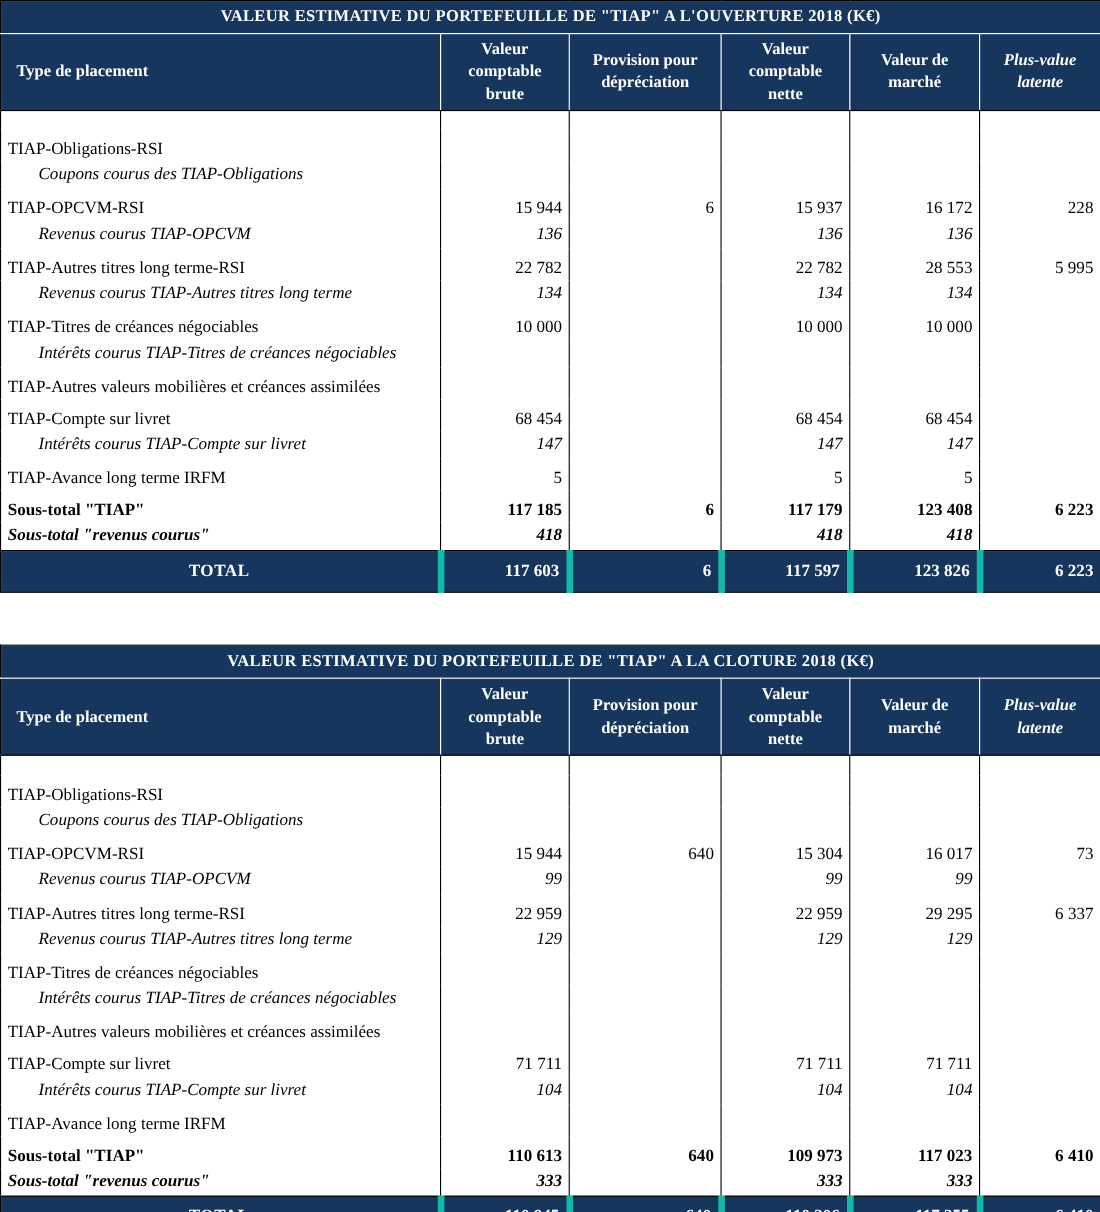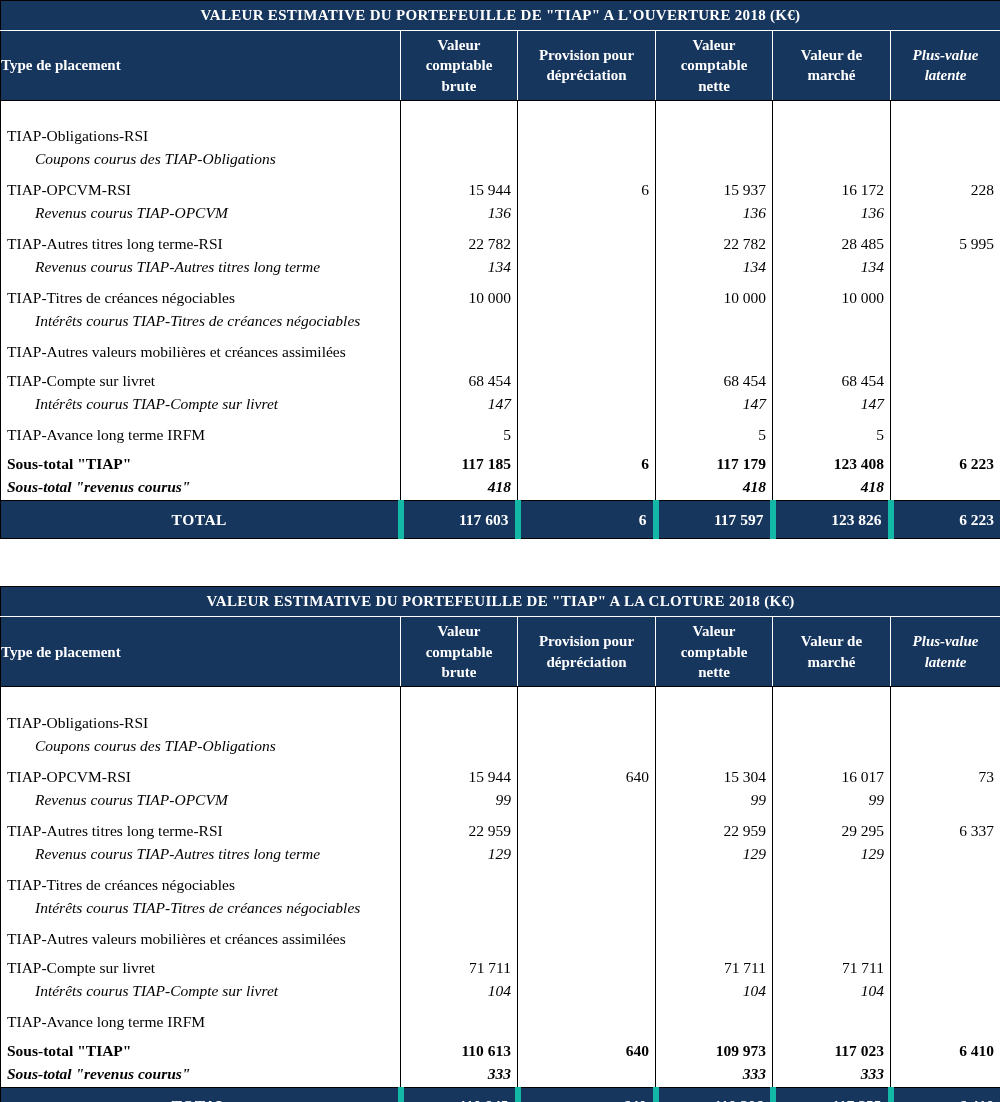--- a/index.html
+++ b/index.html
@@ -41,21 +41,21 @@
     vertical-align: middle;
     height: 68px;
     border-left: 1px solid #fff;
     border-bottom: 1px solid #000;
     padding: 4px 8px;
     line-height: 1.35;
   }
   .head-cell.first {
     text-align: left;
     border-left: none;
-    padding-left: 0;
+    padding-left: 14px;
   }
   .head-cell.pvl { font-style: italic; }
 
   tbody td {
     font-size: 15.5px;
     line-height: 22px;
     padding: 0 6px;
     vertical-align: bottom;
   }
   .cell-num { text-align: right; }
@@ -150,21 +150,21 @@
           <td class="cell-num vline"></td>
           <td class="cell-num vline">136</td>
           <td class="cell-num vline">136</td>
           <td class="cell-num vline"></td>
         </tr>
         <tr class="r-normal">
           <td class="cell-label">TIAP-Autres titres long terme-RSI</td>
           <td class="cell-num vline">22 782</td>
           <td class="cell-num vline"></td>
           <td class="cell-num vline">22 782</td>
-          <td class="cell-num vline">28 485</td>
+          <td class="cell-num vline">28 553</td>
           <td class="cell-num vline">5 995</td>
         </tr>
         <tr class="r-sub">
           <td class="cell-label">Revenus courus TIAP-Autres titres long terme</td>
           <td class="cell-num vline">134</td>
           <td class="cell-num vline"></td>
           <td class="cell-num vline">134</td>
           <td class="cell-num vline">134</td>
           <td class="cell-num vline"></td>
         </tr>

